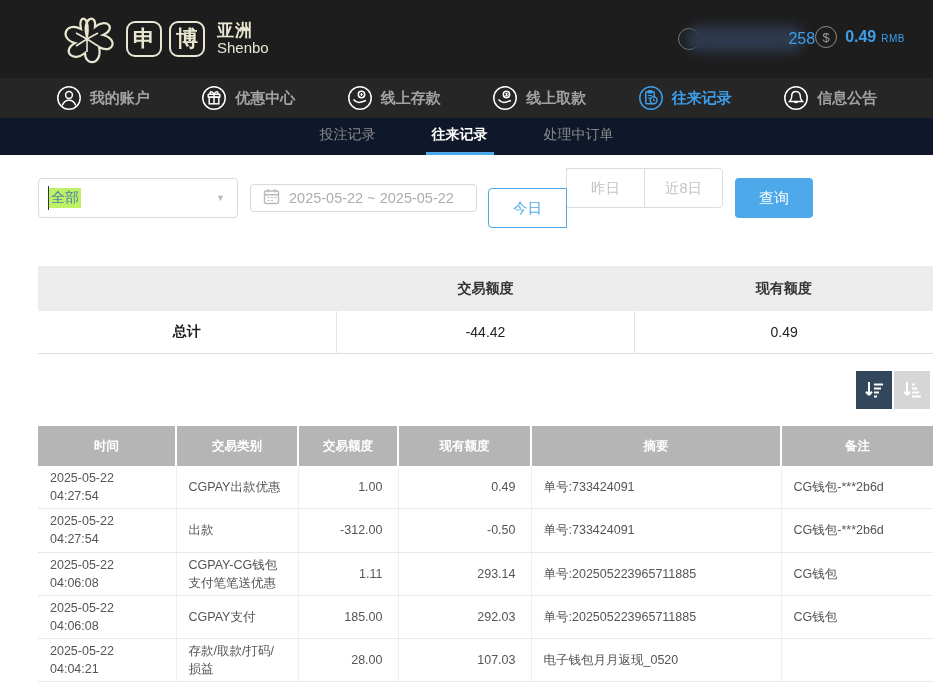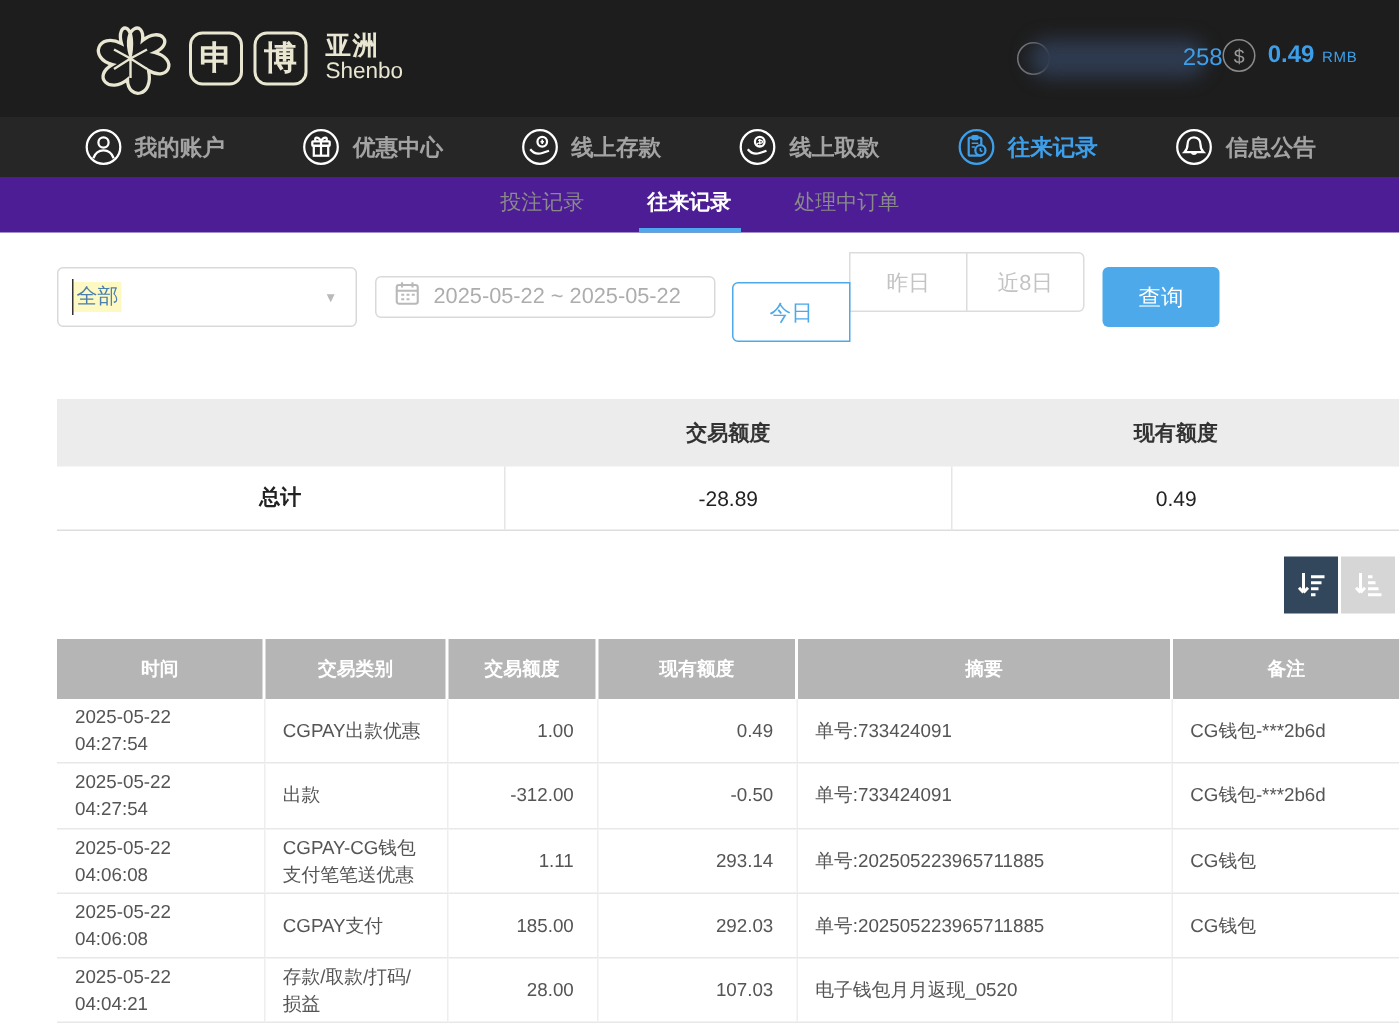--- a/index.html
+++ b/index.html
@@ -30,30 +30,30 @@
   .balance-amount { color:#3d9eea; font-size:16px; font-weight:bold; }
   .balance-currency { color:#3d9eea; font-size:10px; letter-spacing:.5px; margin-left:-3px; align-self:center; padding-top:3px; }
 
   
   .main-nav { height:40px; background:#262626; display:flex; align-items:center; justify-content:space-around; padding:0 30px; }
   .nav-item { display:flex; align-items:center; gap:8px; color:#a3a3a3; font-size:15px; font-weight:bold; cursor:pointer; }
   .nav-item svg { display:block; }
   .nav-item.active { color:#3d9eea; }
 
   
-  .sub-nav { height:37px; background:#4c1d95; display:flex; align-items:center; justify-content:center; gap:30px; }
+  .sub-nav { height:37px; background:#0f172a; display:flex; align-items:center; justify-content:center; gap:44px; }
   .subnav-item { color:#8a8a8a; font-size:14px; height:37px; display:flex; align-items:center; cursor:pointer;
                  border-bottom:3px solid transparent; padding:0 6px; }
   .subnav-item.active { color:#fff; font-weight:bold; border-bottom-color:#4da9ea; }
 
   
   .filter-row { display:flex; align-items:center; margin:13px 0 0 38px; }
   .select-box { width:200px; height:40px; border:1px solid #d9d9d9; border-radius:4px; display:flex;
                 align-items:center; padding:0 10px; position:relative; background:#fff; cursor:pointer; }
-  .select-value { font-size:14px; color:#4b7fae; background:#fef9c3; padding:1px 2px; position:relative; }
+  .select-value { font-size:14px; color:#4b7fae; background:#bef264; padding:1px 2px; position:relative; }
   .select-value::before { content:""; position:absolute; left:-1px; top:-2px; bottom:-2px; width:1px; background:#333; }
   .select-caret { position:absolute; right:12px; color:#b9b9b9; font-size:9px; }
   .date-box { width:227px; height:28px; border:1px solid #d9d9d9; border-radius:4px; display:flex; align-items:center;
               gap:9px; padding:0 12px; margin-left:12px; background:#fff; cursor:pointer; }
   .date-box svg { flex:none; }
   .date-text { font-size:14.5px; color:#adadad; white-space:nowrap; }
   .quick-group { display:flex; margin-left:11px; }
   .quick-btn { width:79px; height:40px; background:#fff; border:1px solid #dcdcdc; font-size:14.5px; color:#c3c3c3;
                display:flex; align-items:center; justify-content:center; cursor:pointer; }
   .quick-btn:first-child { border-radius:4px 0 0 4px;margin-top:20px; }
@@ -232,21 +232,21 @@
   </div>
 
   <div class="summary">
     <div class="summary-header">
       <div></div>
       <div>交易额度</div>
       <div>现有额度</div>
     </div>
     <div class="summary-body">
       <div class="sum-label">总计</div>
-      <div>-28.89</div>
+      <div>-44.42</div>
       <div>0.49</div>
     </div>
   </div>
 
   <div class="sort-row">
     <button class="sort-btn desc">
       <svg width="22" height="22" viewBox="0 0 22 22" fill="none" stroke="#fff" stroke-width="2">
         <path d="M6,3 v13 M6,16 l-3,-3.2 M6,16 l3,-3.2"></path>
         <path d="M11,5.5 h9 M11,9.5 h7 M11,13.5 h5 M11,17.5 h3"></path>
       </svg>

